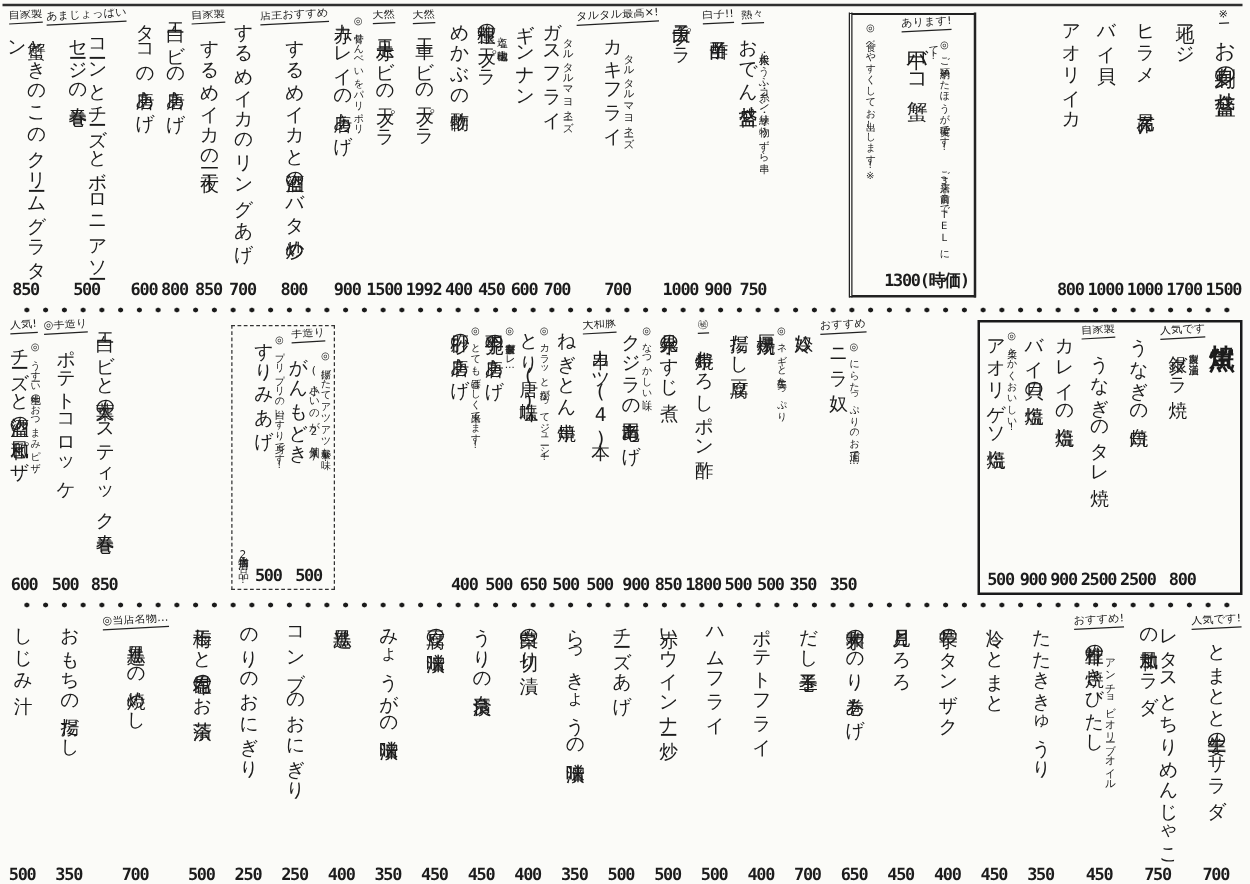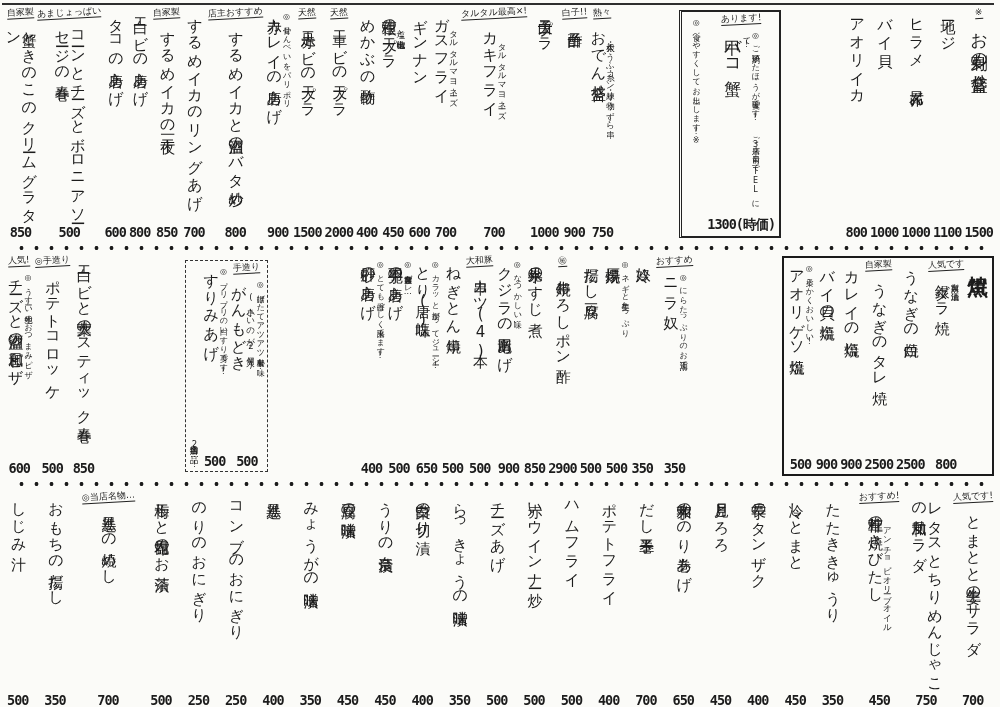--- a/index.html
+++ b/index.html
@@ -52,21 +52,21 @@
         <div class="lbl">※</div>
         <div class="bd">
           <div class="nm vt">お刺身の盛合せ</div>
         </div>
         <div class="pr">1500</div>
       </div>
     <div class="item">
         <div class="bd">
           <div class="nm vt">地アジ</div>
         </div>
-        <div class="pr">1100</div>
+        <div class="pr">1700</div>
       </div>
     <div class="item">
         <div class="bd">
           <div class="nm vt">ヒラメ 昆布〆</div>
         </div>
         <div class="pr">1000</div>
       </div>
     <div class="item">
         <div class="bd">
           <div class="nm vt">バイ貝</div>
@@ -151,21 +151,21 @@
         <div class="bd">
           <div class="nm vt">めかぶの酢物</div>
         </div>
         <div class="pr">400</div>
       </div>
     <div class="item">
         <div class="lbl">天然</div>
         <div class="bd">
           <div class="nm vt">車エビの天プラ</div>
         </div>
-        <div class="pr">2000</div>
+        <div class="pr">1992</div>
       </div>
     <div class="item">
         <div class="lbl">天然</div>
         <div class="bd">
           <div class="nm vt">足赤エビの天プラ</div>
         </div>
         <div class="pr">1500</div>
       </div>
     <div class="item">
         <div class="bd">
@@ -301,21 +301,21 @@
         <div class="bd">
           <div class="nm vt">揚だし豆腐</div>
         </div>
         <div class="pr">500</div>
       </div>
     <div class="item">
         <div class="lbl">㊙</div>
         <div class="bd">
           <div class="nm vt">牛焼おろしポン酢</div>
         </div>
-        <div class="pr">2900</div>
+        <div class="pr">1800</div>
       </div>
     <div class="item">
         <div class="bd">
           <div class="nm vt">氷見牛のすじ煮</div>
         </div>
         <div class="pr">850</div>
       </div>
     <div class="item">
         <div class="bd">
           <div class="nm vt">クジラの竜田あげ</div>

